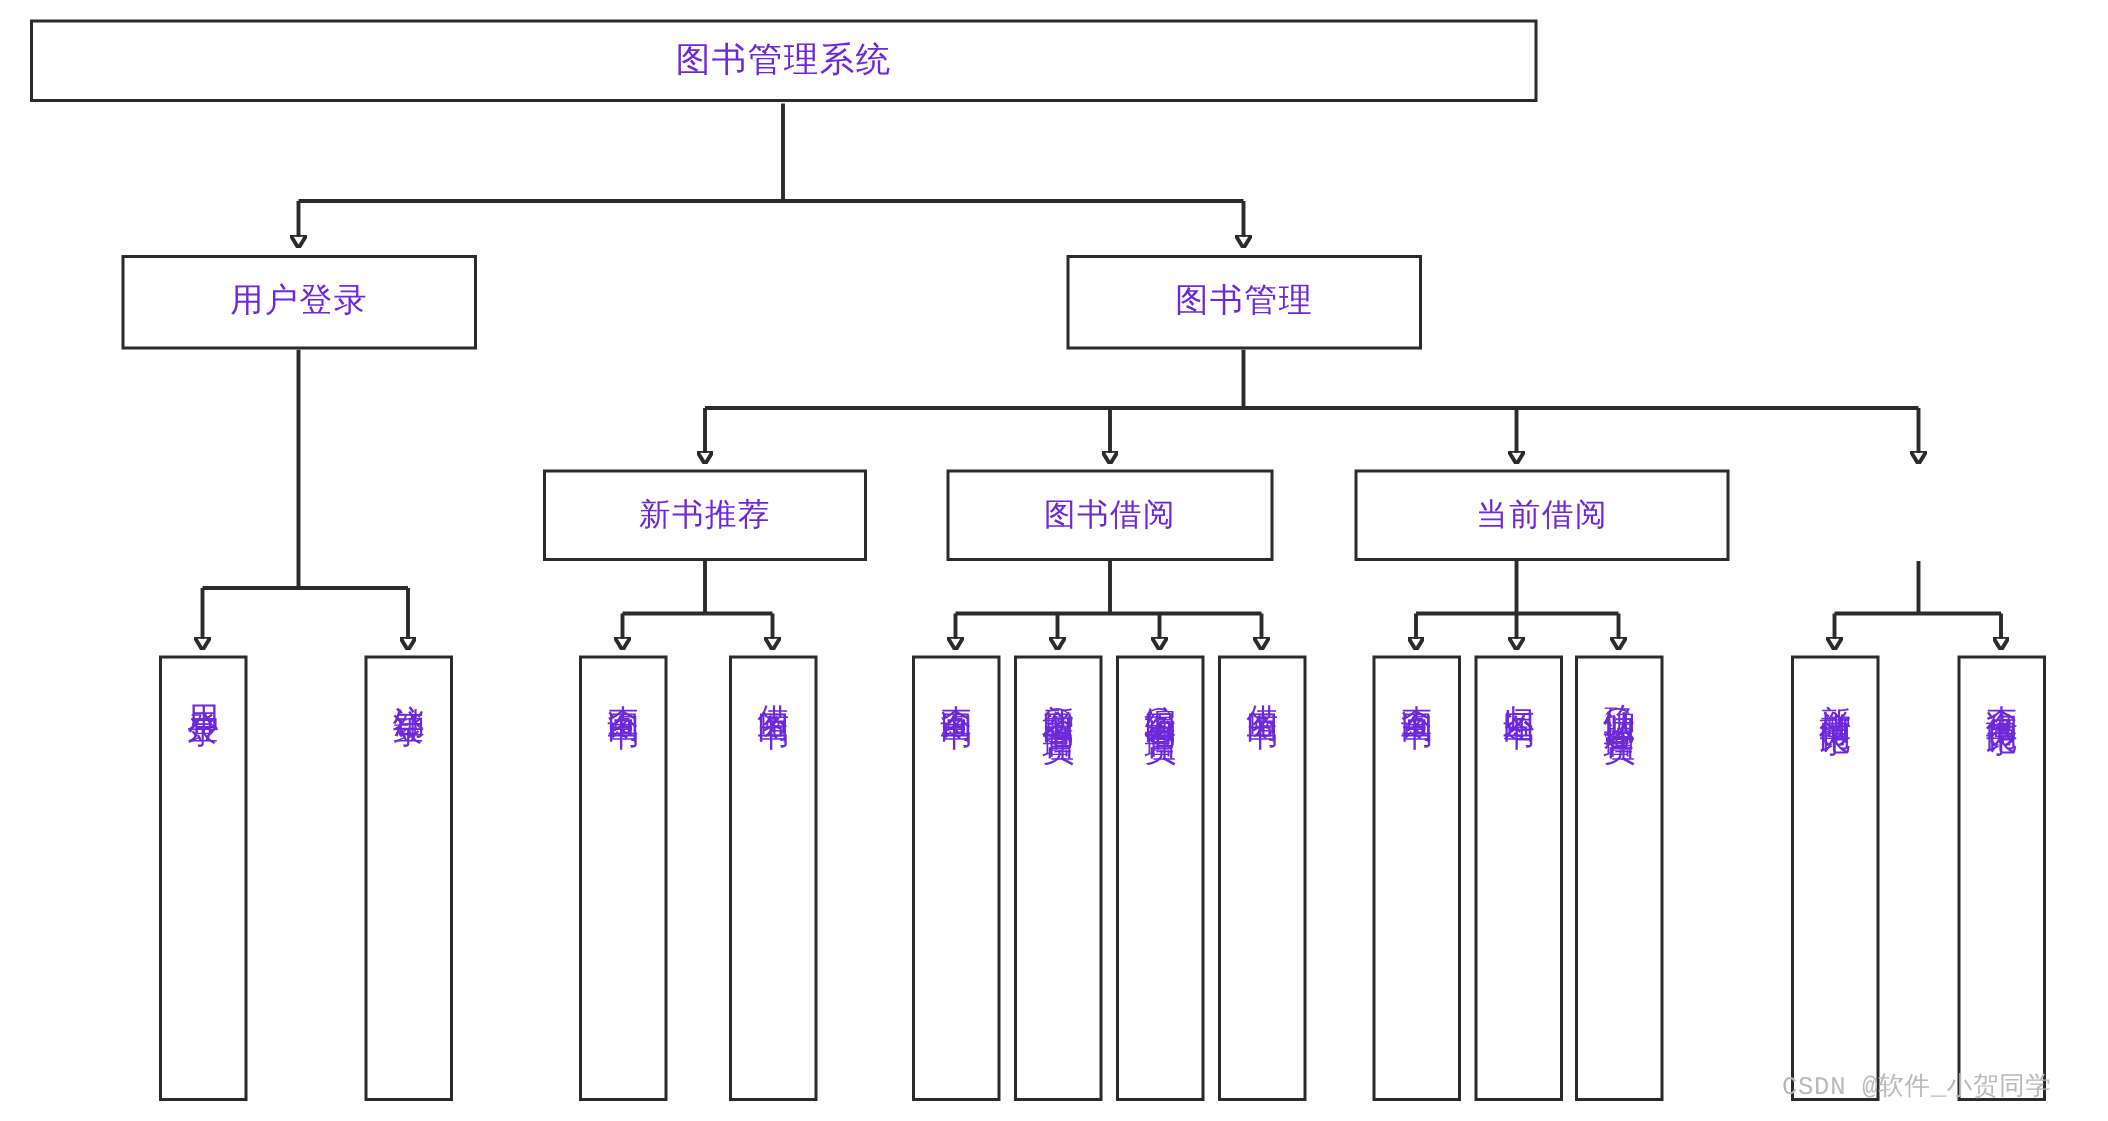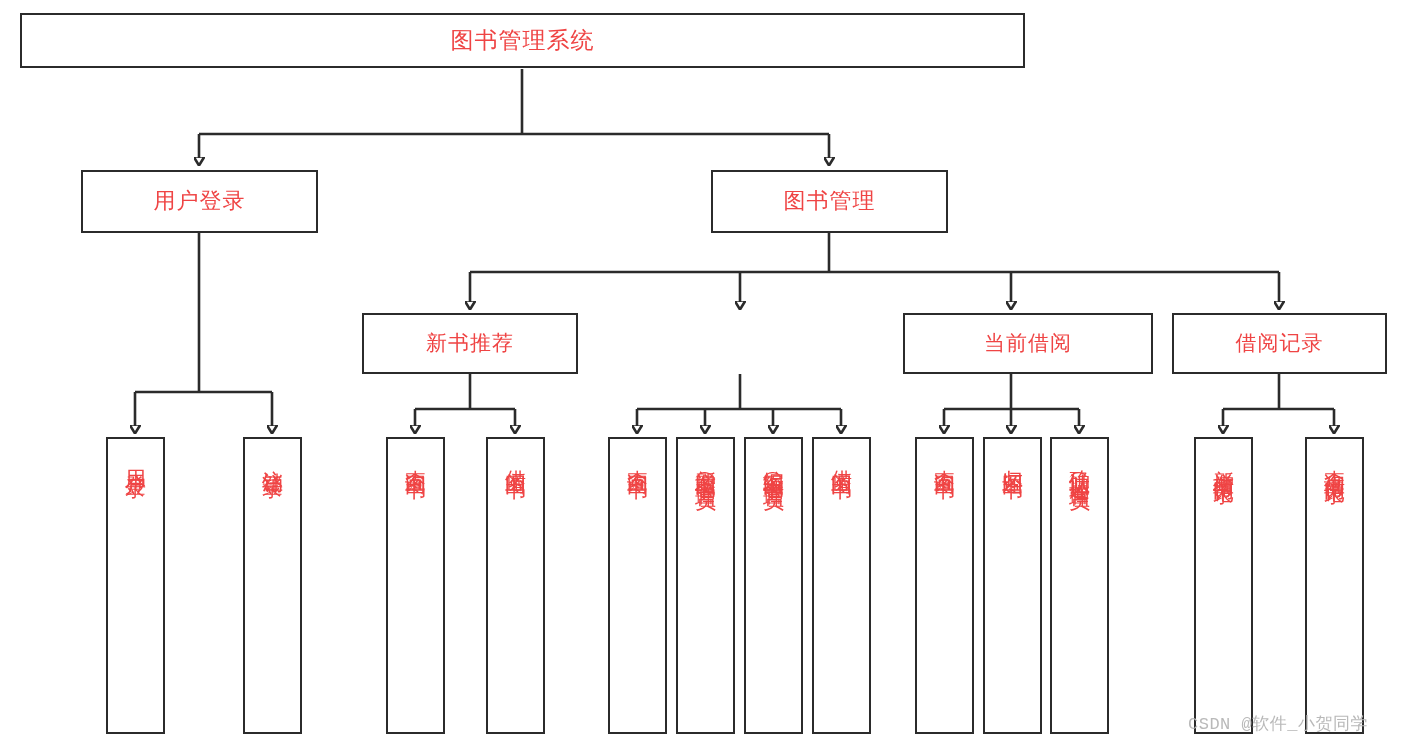--- a/index.html
+++ b/index.html
@@ -16,21 +16,21 @@
   }
   
   .node{
     position:absolute;
     box-sizing:border-box;
     background:#ffffff;
     border:2.5px solid #2b2b2b;
     display:flex;
     align-items:center;
     justify-content:center;
-    color:#ef4444;
+    color:#6d28d9;
     letter-spacing:1px;
     overflow:hidden;
   }
   .node .lbl{
     display:block;
     text-align:center;
     line-height:1.28;
     white-space:nowrap;
   }
   .node.root{font-size:23px;}
@@ -132,25 +132,25 @@
   <div class="node lvl1" style="left:81px;top:170px;width:237px;height:63px;">
     <span class="lbl">用户登录</span>
   </div>
   <div class="node lvl2" style="left:362px;top:313px;width:216px;height:61px;">
     <span class="lbl">新书推荐</span>
   </div>
 
   <div class="node lvl1" style="left:711px;top:170px;width:237px;height:63px;">
     <span class="lbl">图书管理</span>
   </div>
+  <div class="node lvl2" style="left:631px;top:313px;width:218px;height:61px;">
+    <span class="lbl">图书借阅</span>
+  </div>
   <div class="node lvl2" style="left:903px;top:313px;width:250px;height:61px;">
     <span class="lbl">当前借阅</span>
-  </div>
-  <div class="node lvl2" style="left:1172px;top:313px;width:215px;height:61px;">
-    <span class="lbl">借阅记录</span>
   </div>
 
   <div class="node leaf" style="left:106px;top:437px;width:59px;height:297px;">
     <span class="lbl">用户登录</span>
   </div>
   <div class="node leaf" style="left:243px;top:437px;width:59px;height:297px;">
     <span class="lbl">注销登录</span>
   </div>
 
   <div class="node leaf" style="left:386px;top:437px;width:59px;height:297px;">

